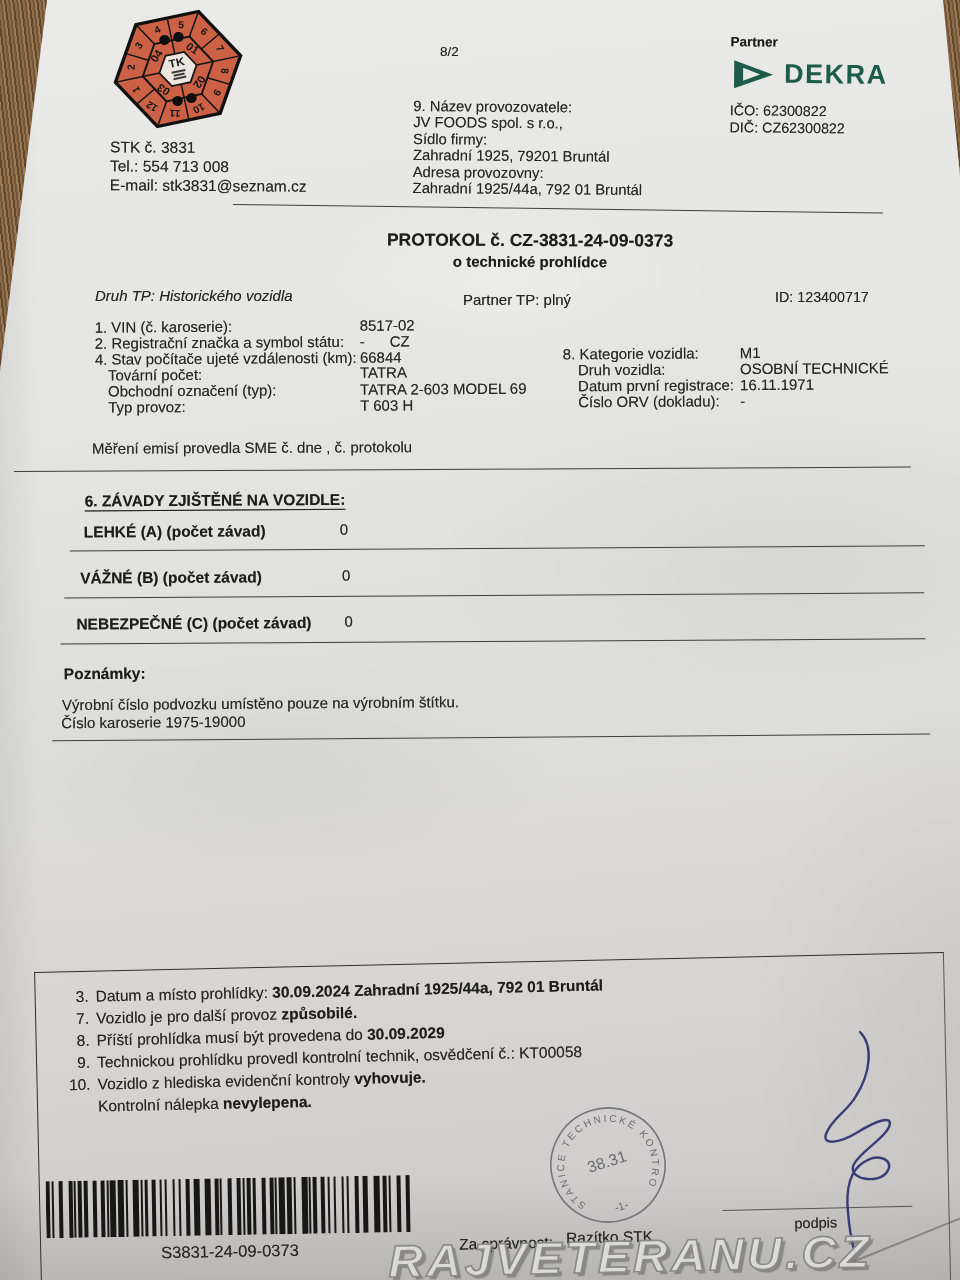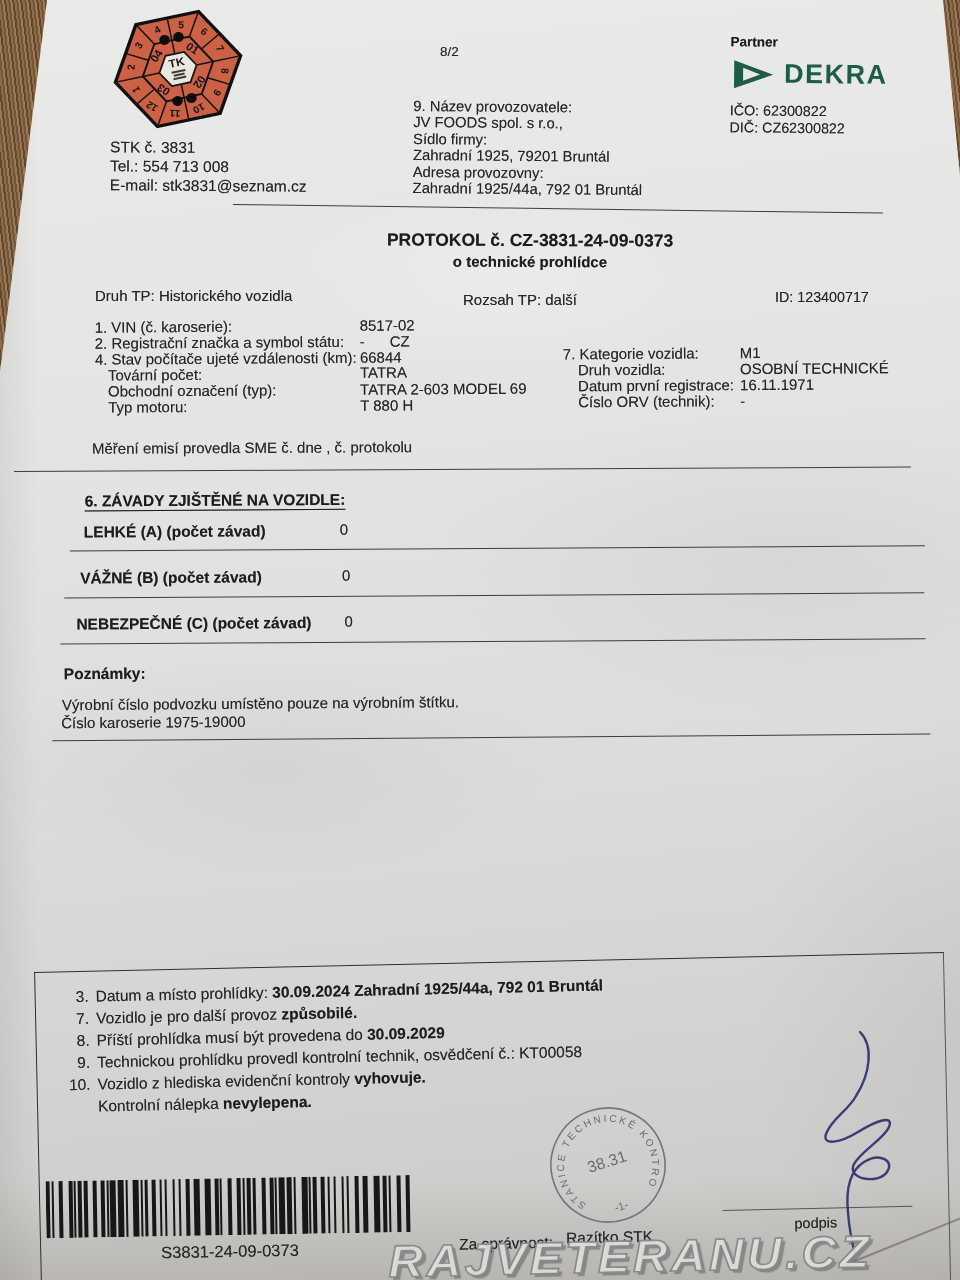--- a/index.html
+++ b/index.html
@@ -145,46 +145,46 @@
   </div>
 
   <div class="abs rule" style="left:233px;top:204px;width:650px;transform:rotate(.75deg);transform-origin:left;"></div>
 
   <div class="abs doc" style="left:230px;top:231px;width:600px;text-align:center;transform:rotate(.2deg);">
     <div class="b" style="font-size:17.5px;">PROTOKOL č. CZ-3831-24-09-0373</div>
     <div class="b" style="font-size:15px;margin-top:4px;">o technické prohlídce</div>
   </div>
 
   <div class="abs">
-    <div class="abs doc" style="left:95px;top:288px;">Druh TP: Historického vozidla</div>
-    <div class="abs doc" style="left:463px;top:292px;">Rozsah TP: další</div>
+    <div class="abs doc" style="left:95px;top:288px;font-style:italic;">Druh TP: Historického vozidla</div>
+    <div class="abs doc" style="left:463px;top:292px;">Partner TP: plný</div>
     <div class="abs doc" style="left:775px;top:290px;font-size:14.3px;">ID: 123400717</div>
   </div>
 
   <div class="abs" style="left:0;top:0;width:960px;height:430px;transform:rotate(-.4deg);transform-origin:50% 380px;">
     <span class="kv-label doc" style="left:95px;top:317px;">1. VIN (č. karoserie):</span>
     <span class="kv-value doc val" style="left:360px;top:317px;">8517-02</span>
     <span class="kv-label doc" style="left:95px;top:333px;">2. Registrační značka a symbol státu:</span>
     <span class="kv-value doc val" style="left:360px;top:333px;">-      CZ</span>
     <span class="kv-label doc" style="left:95px;top:349px;">4. Stav počítače ujeté vzdálenosti (km):</span>
     <span class="kv-value doc val" style="left:360px;top:349px;">66844</span>
     <span class="kv-label doc" style="left:108px;top:365px;">Tovární počet:</span>
     <span class="kv-value doc val" style="left:360px;top:364px;">TATRA</span>
     <span class="kv-label doc" style="left:108px;top:381px;">Obchodní označení (typ):</span>
     <span class="kv-value doc val" style="left:360px;top:381px;">TATRA 2-603 MODEL 69</span>
-    <span class="kv-label doc" style="left:108px;top:397px;">Typ motoru:</span>
-    <span class="kv-value doc val" style="left:360px;top:397px;">T 880 H</span>
-
-    <span class="kv-label doc" style="left:563px;top:347px;">7. Kategorie vozidla:</span>
+    <span class="kv-label doc" style="left:108px;top:397px;">Typ provoz:</span>
+    <span class="kv-value doc val" style="left:360px;top:397px;">T 603 H</span>
+
+    <span class="kv-label doc" style="left:563px;top:347px;">8. Kategorie vozidla:</span>
     <span class="kv-value doc val" style="left:740px;top:347px;">M1</span>
     <span class="kv-label doc" style="left:578px;top:363px;">Druh vozidla:</span>
     <span class="kv-value doc val" style="left:740px;top:363px;">OSOBNÍ TECHNICKÉ</span>
     <span class="kv-label doc" style="left:578px;top:379px;">Datum první registrace:</span>
     <span class="kv-value doc val" style="left:740px;top:379px;">16.11.1971</span>
-    <span class="kv-label doc" style="left:578px;top:395px;">Číslo ORV (technik):</span>
+    <span class="kv-label doc" style="left:578px;top:395px;">Číslo ORV (dokladu):</span>
     <span class="kv-value doc val" style="left:740px;top:395px;">-</span>
   </div>
 
   <div class="abs doc" style="left:92px;top:440px;transform:rotate(-.3deg);">Měření emisí provedla SME č. dne , č. protokolu</div>
   <div class="abs rule" style="left:14px;top:471px;width:897px;transform:rotate(-.28deg);transform-origin:left;"></div>
 
   <div class="abs" style="left:0;top:0;width:960px;height:700px;transform:rotate(-.35deg);transform-origin:50% 560px;">
     <div class="abs doc b" style="left:85px;top:490px;font-size:15.5px;text-decoration:underline;text-underline-offset:4px;">6. ZÁVADY ZJIŠTĚNÉ NA VOZIDLE:</div>
 
     <span class="abs doc b" style="left:84px;top:521px;font-size:15.5px;">LEHKÉ (A) (počet závad)</span>

